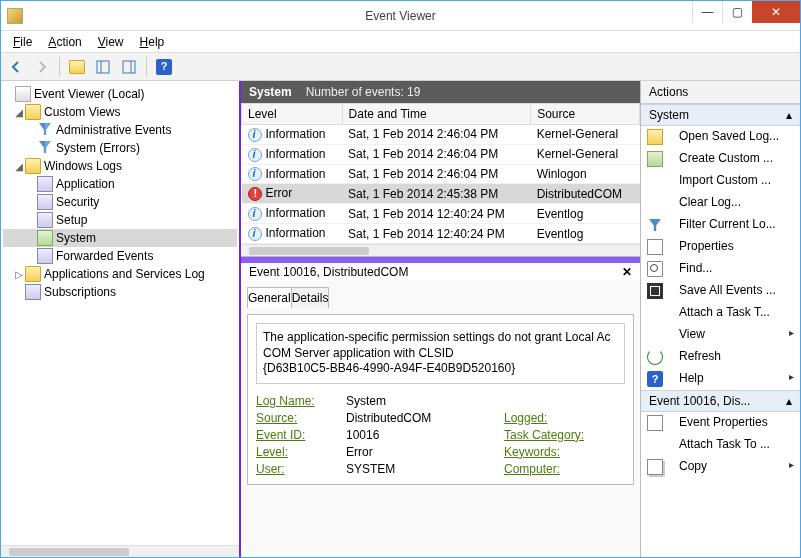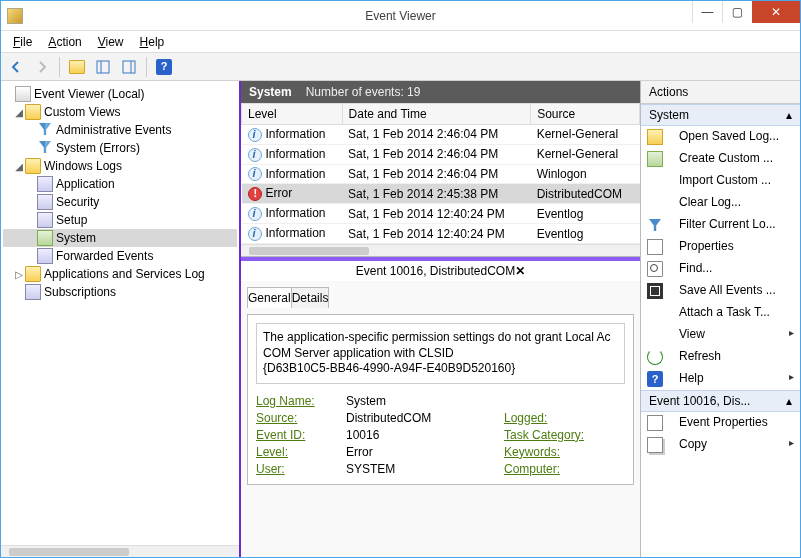--- a/index.html
+++ b/index.html
@@ -35,21 +35,21 @@
 .grid{flex:0 0 auto;border-bottom:1px solid #bbb;overflow:auto;max-height:168px}
 table{width:100%;border-collapse:collapse}
 th{background:#f6f6f6;border:1px solid #ddd;text-align:left;padding:3px 6px;font-weight:normal}
 td{padding:2px 6px;border-bottom:1px solid #f0f0f0;white-space:nowrap}
 tr.selrow td{background:#d8d8d8}
 .lvl-ic{width:14px;height:14px;border-radius:50%;display:inline-block;vertical-align:middle;margin-right:4px}
 .info-ic{background:#e6f1fb;border:1px solid #6fa6d6;position:relative}
 .info-ic::after{content:"i";position:absolute;left:4px;top:-1px;color:#2e6aa8;font-style:italic;font-weight:bold;font-size:11px}
 .err-ic{background:#e34040;border:1px solid #b01f1f;position:relative}
 .err-ic::after{content:"!";position:absolute;left:5px;top:-1px;color:#fff;font-weight:bold;font-size:11px}
-.detail-hdr{height:24px;display:flex;align-items:center;justify-content:center;padding:0 8px;border-top:4px solid #8b5cf6}
+.detail-hdr{height:24px;display:flex;align-items:center;justify-content:space-between;padding:0 8px;border-top:6px solid #8b5cf6}
 .detail-hdr .x{font-weight:bold;cursor:default}
 .detail-body{flex:1;padding:6px;background:#f9f9f9;overflow:auto}
 .tabs{display:flex;margin-bottom:6px}
 .tab{padding:3px 0;border:1px solid #bbb;background:#f2f2f2;border-bottom:none;margin-right:-1px}
 .tab.active{background:#fff;position:relative;z-index:1}
 .detail-frame{border:1px solid #bbb;background:#fff;padding:8px}
 .msg{border:1px solid #ccc;padding:6px;background:#fff;margin-bottom:10px;line-height:1.3}
 .kv{display:grid;grid-template-columns:82px 150px 95px 30px;gap:3px 8px}
 .kv .k{color:#4d7c0f;text-decoration:underline}
 .kv .v{color:#000}
@@ -342,19 +342,23 @@
     <div class="act-group">
         <span>Event 10016, Dis...</span>
         <span>▴</span>
       </div>
     <div id="actg2">
         <div class="act-item">
           <div class="ai ai-prop"></div>
           <span>Event Properties</span>
         </div>
         <div class="act-item">
+          <div class="ai "></div>
+          <span>Attach Task To ...</span>
+        </div>
+        <div class="act-item">
           <div class="ai ai-copy"></div>
           <span>Copy</span>
           <span class="chev" style="margin-left:auto">▸</span>
         </div>
       </div>
   </div>
 </div>
 
 </body></html>

